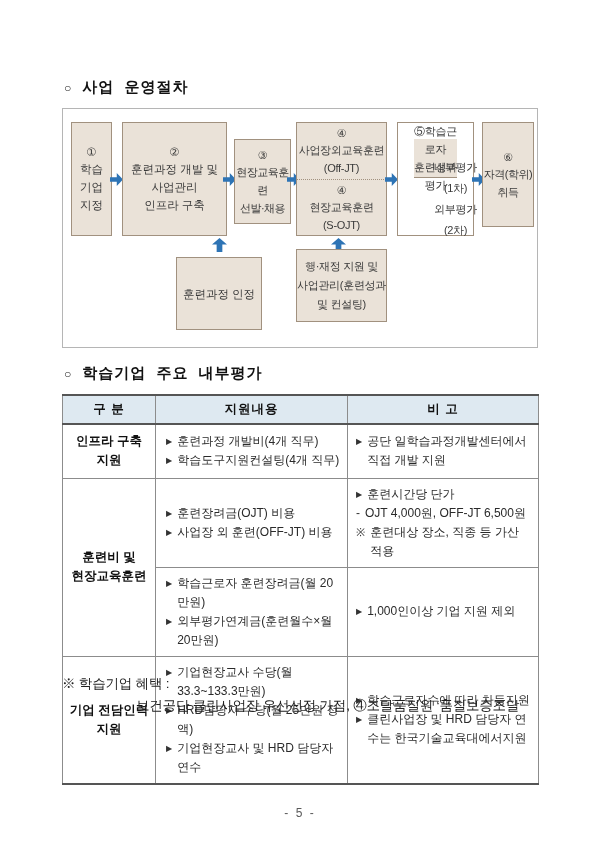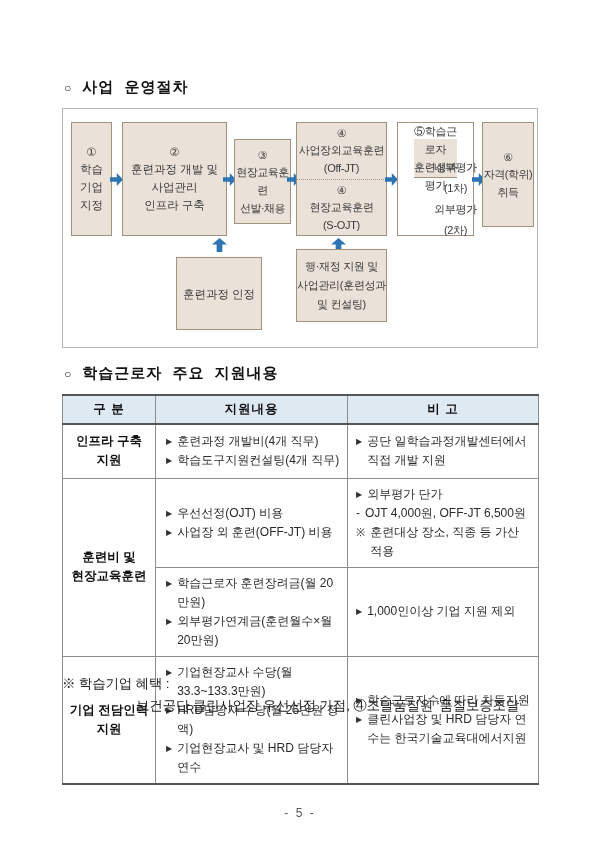--- a/index.html
+++ b/index.html
@@ -168,21 +168,21 @@
     <div class="arrow-up" id="up2"></div>
     <div class="fbox" id="sub2">
       <div>행·재정 지원 및</div>
       <div>사업관리(훈련성과</div>
       <div>및 컨설팅)</div>
     </div>
   </div>
 
   <div class="sec-title" id="title-support">
     <span class="circ">○</span>
-    <span>학습근로자 주요 지원내용</span>
+    <span>학습기업 주요 내부평가</span>
   </div>
 
   <table class="support-table">
     <colgroup>
         <col style="width:93px">
         <col style="width:192px">
         <col style="width:191px">
       </colgroup>
     <thead>
       <tr>
@@ -215,31 +215,31 @@
         </td>
       </tr>
       <tr class="r2a">
         <td class="cat" rowspan="2">
           <div>훈련비 및</div>
           <div>현장교육훈련</div>
         </td>
         <td class="cnt">
           <div class="item">
               <span class="blt">▶</span>
-              <span>우선선정(OJT) 비용</span>
+              <span>훈련장려금(OJT) 비용</span>
             </div>
           <div class="item">
               <span class="blt">▶</span>
               <span>사업장 외 훈련(OFF-JT) 비용</span>
             </div>
         </td>
         <td class="rmk">
           <div class="item">
               <span class="blt">▶</span>
-              <span>외부평가 단가</span>
+              <span>훈련시간당 단가</span>
             </div>
           <div class="item">
               <span class="blt dash">-</span>
               <span>OJT 4,000원, OFF-JT 6,500원</span>
             </div>
           <div class="item">
               <span class="blt star">※</span>
               <span>훈련대상 장소, 직종 등 가산 적용</span>
             </div>
         </td>

